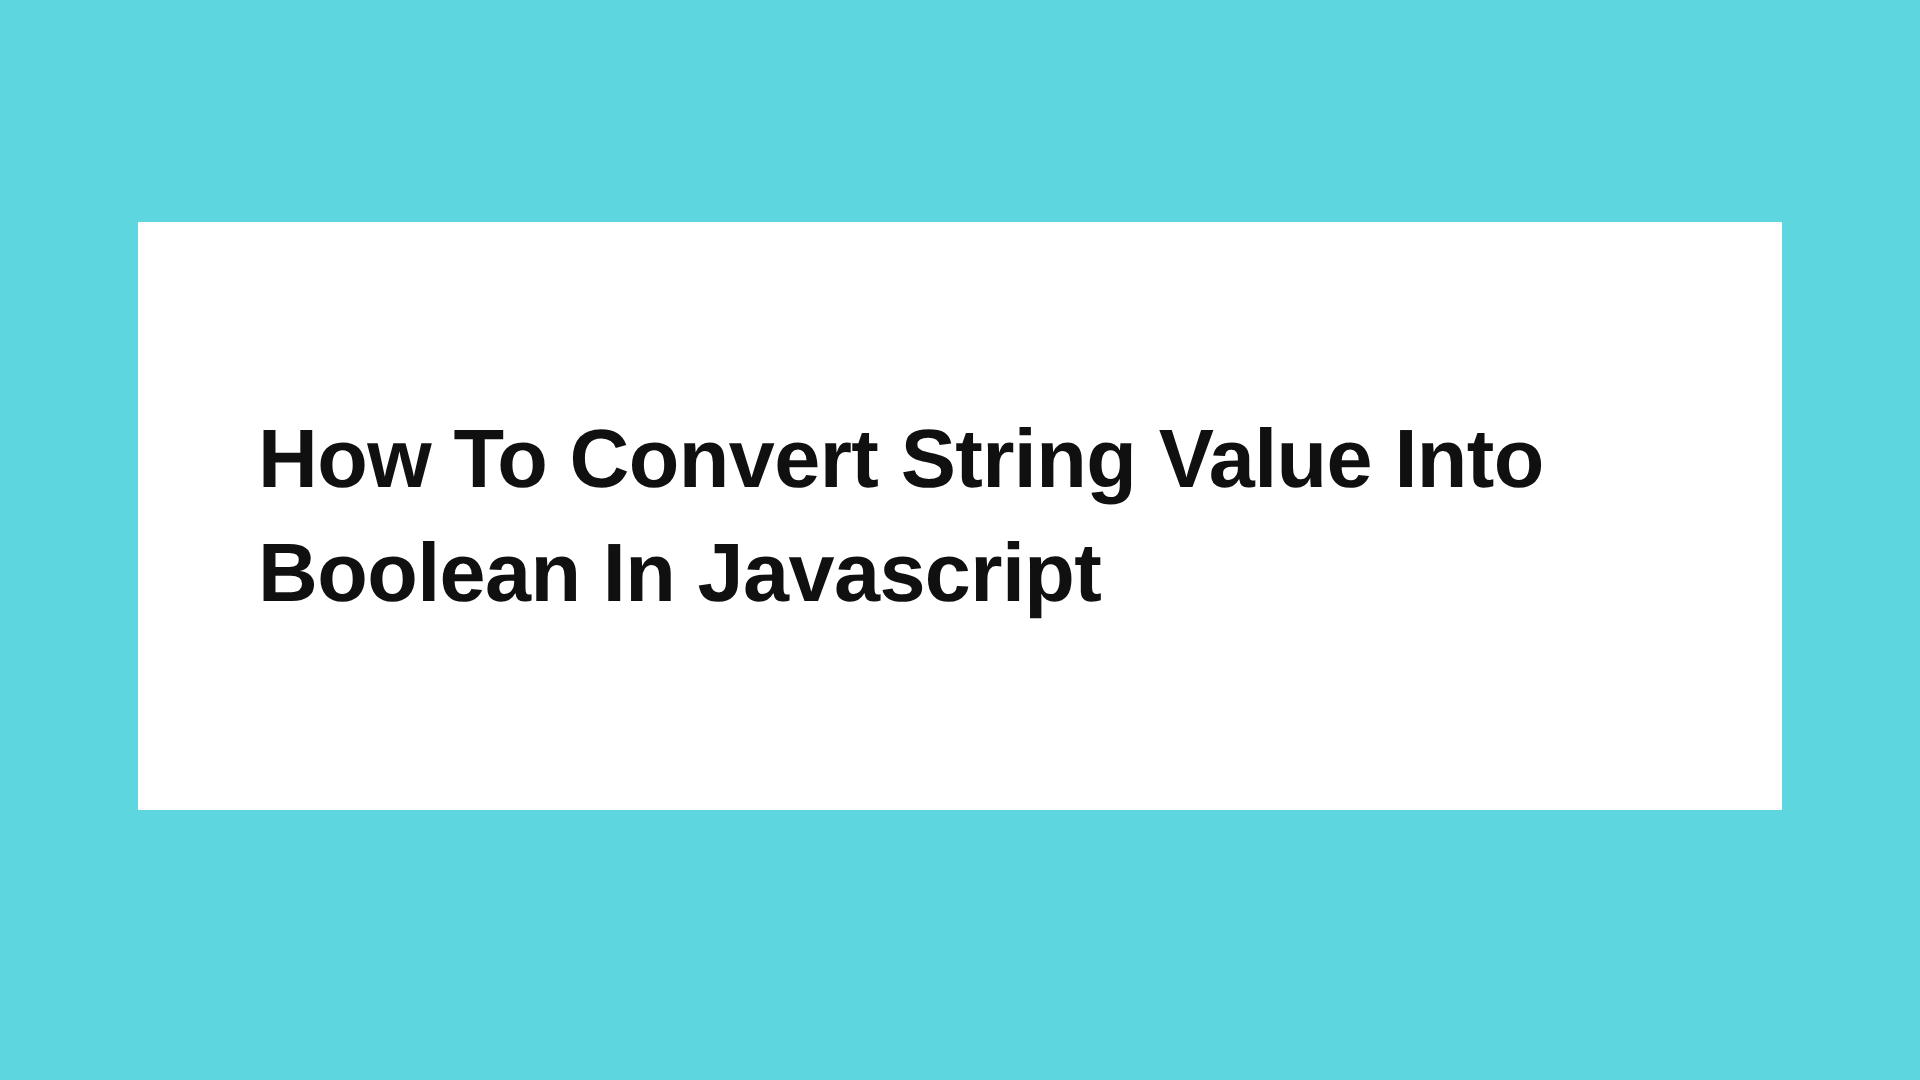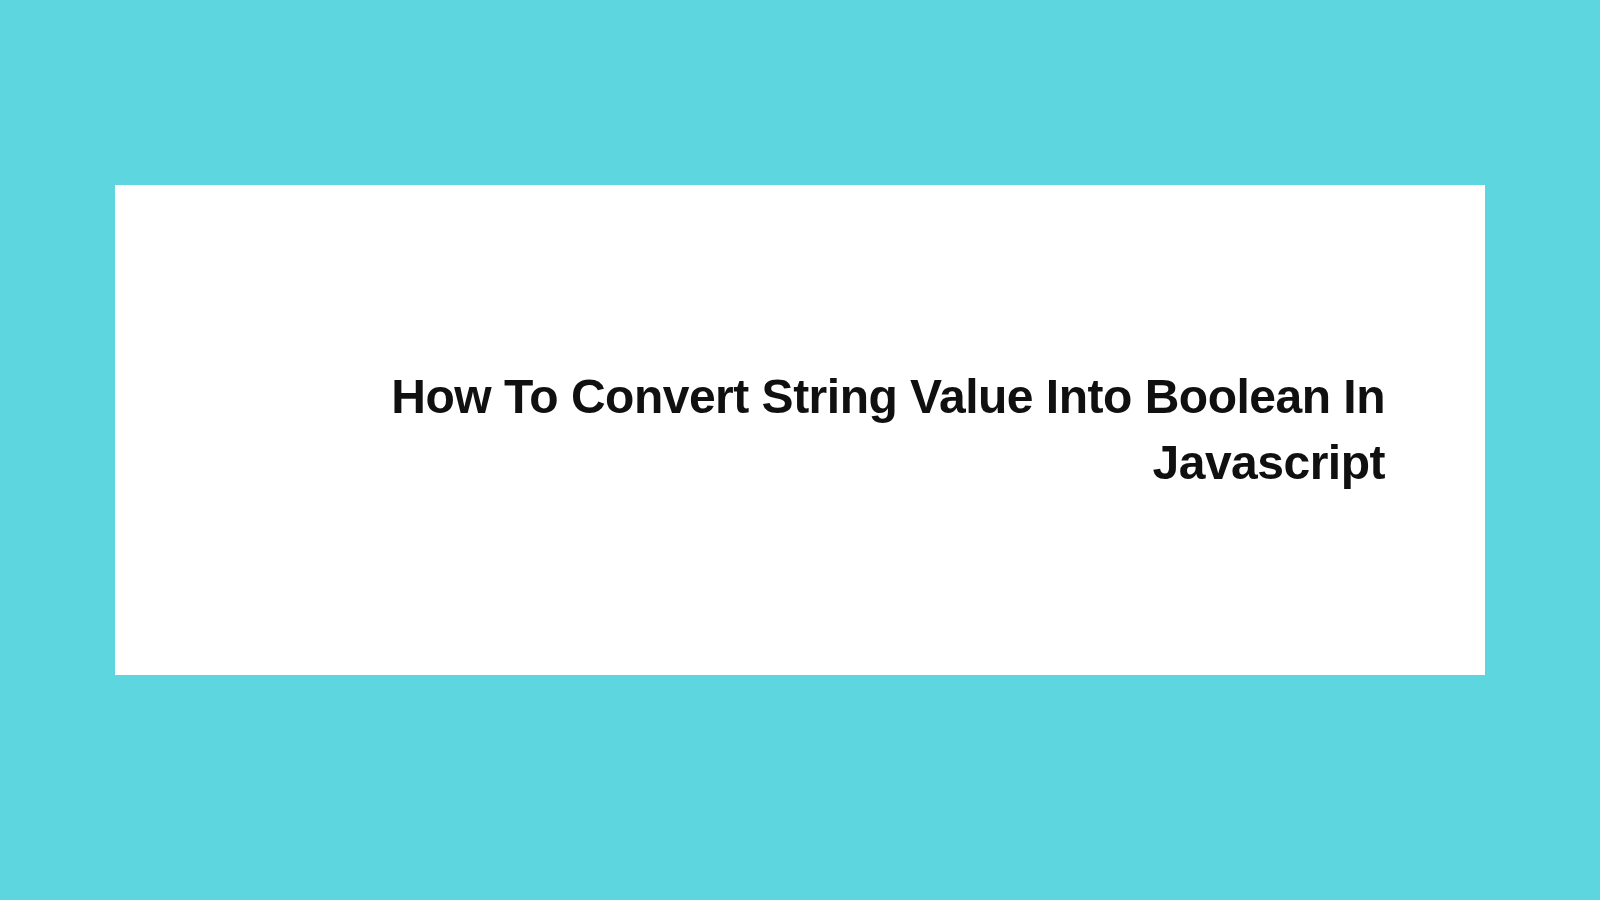--- a/index.html
+++ b/index.html
@@ -21,24 +21,24 @@
       width: 1370px;
       height: 490px;
       display: flex;
       align-items: center;
       justify-content: center;
       padding: 60px 100px;
     }
     .title {
       font-family: 'Arial Black', 'Helvetica', Arial, sans-serif;
       font-weight: 900;
-      font-size: 48px;
+      font-size: 69px;
       line-height: 1.38;
       color: #101010;
-      text-align: right;
+      text-align: left;
       letter-spacing: -0.5px;
     }
   </style>
 </head>
 <body>
 
 <div class="card">
   <h1 class="title">How To Convert String Value Into Boolean In Javascript</h1>
 </div>
 

